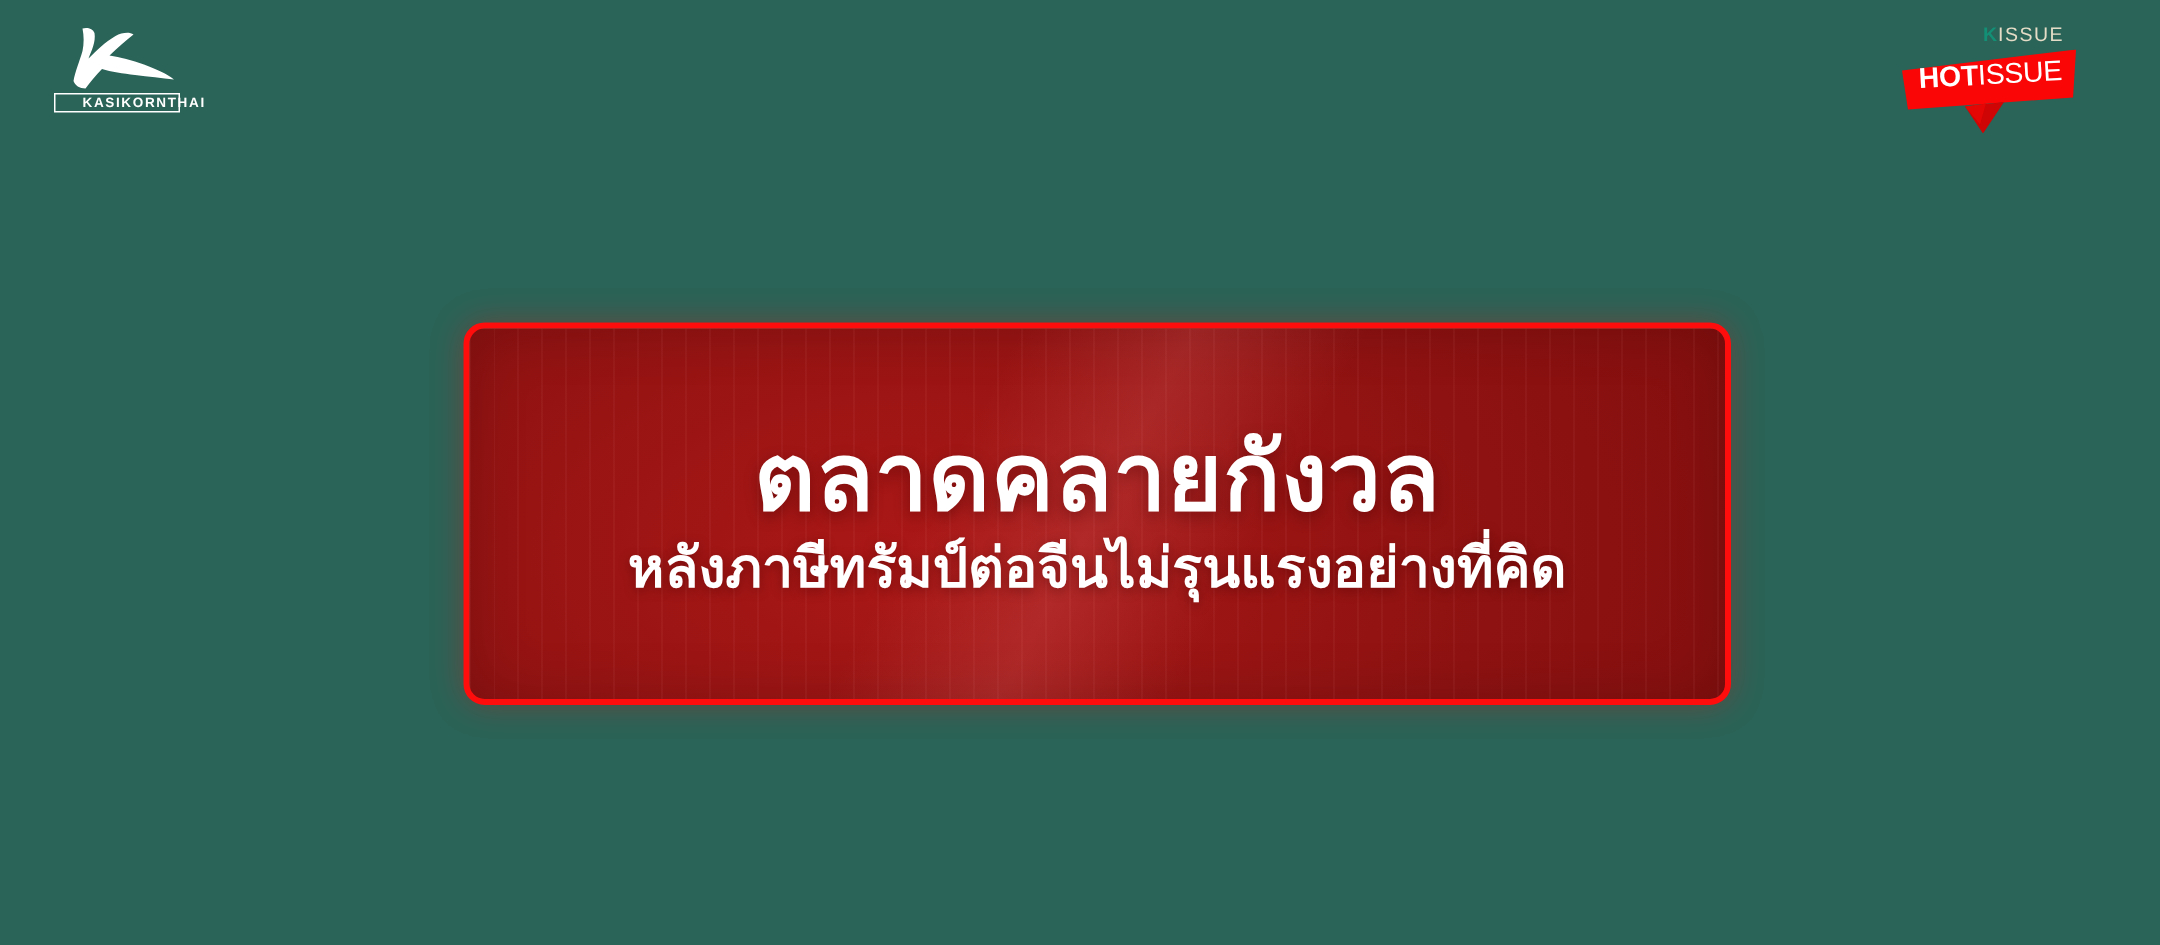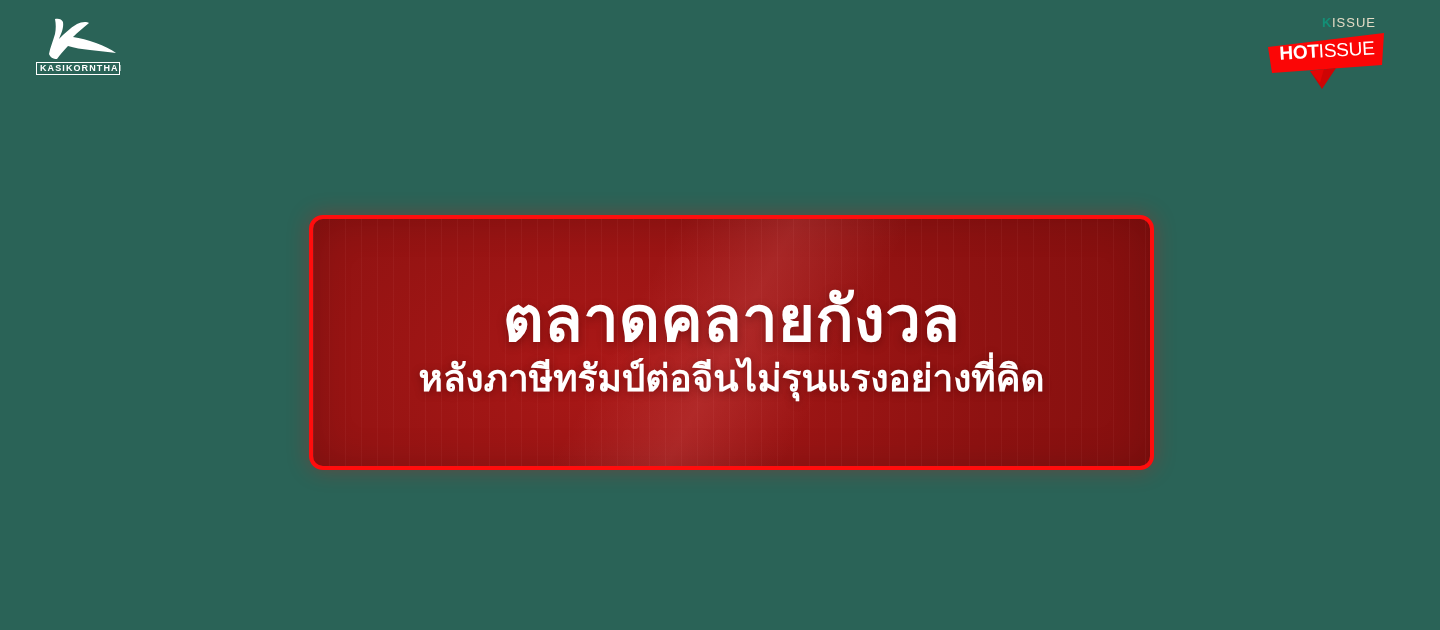--- a/index.html
+++ b/index.html
@@ -90,21 +90,21 @@
   }
   #logo .mark { display: block; }
   #logo .wordmark {
     margin-top: 2px;
     border: 1.5px solid #ffffff;
     color: #ffffff;
     font-size: 9px;
     font-weight: bold;
     letter-spacing: 1.1px;
     text-align: center;
-    padding: 1px 2px 1px 3px;
+    padding: 1px 2px 1px 18px;
     line-height: 1.05;
     white-space: nowrap;
   }
 
   
   #kwealth-block {
     position: absolute;
     right: 52px;
     top: 16px;
     z-index: 40;

